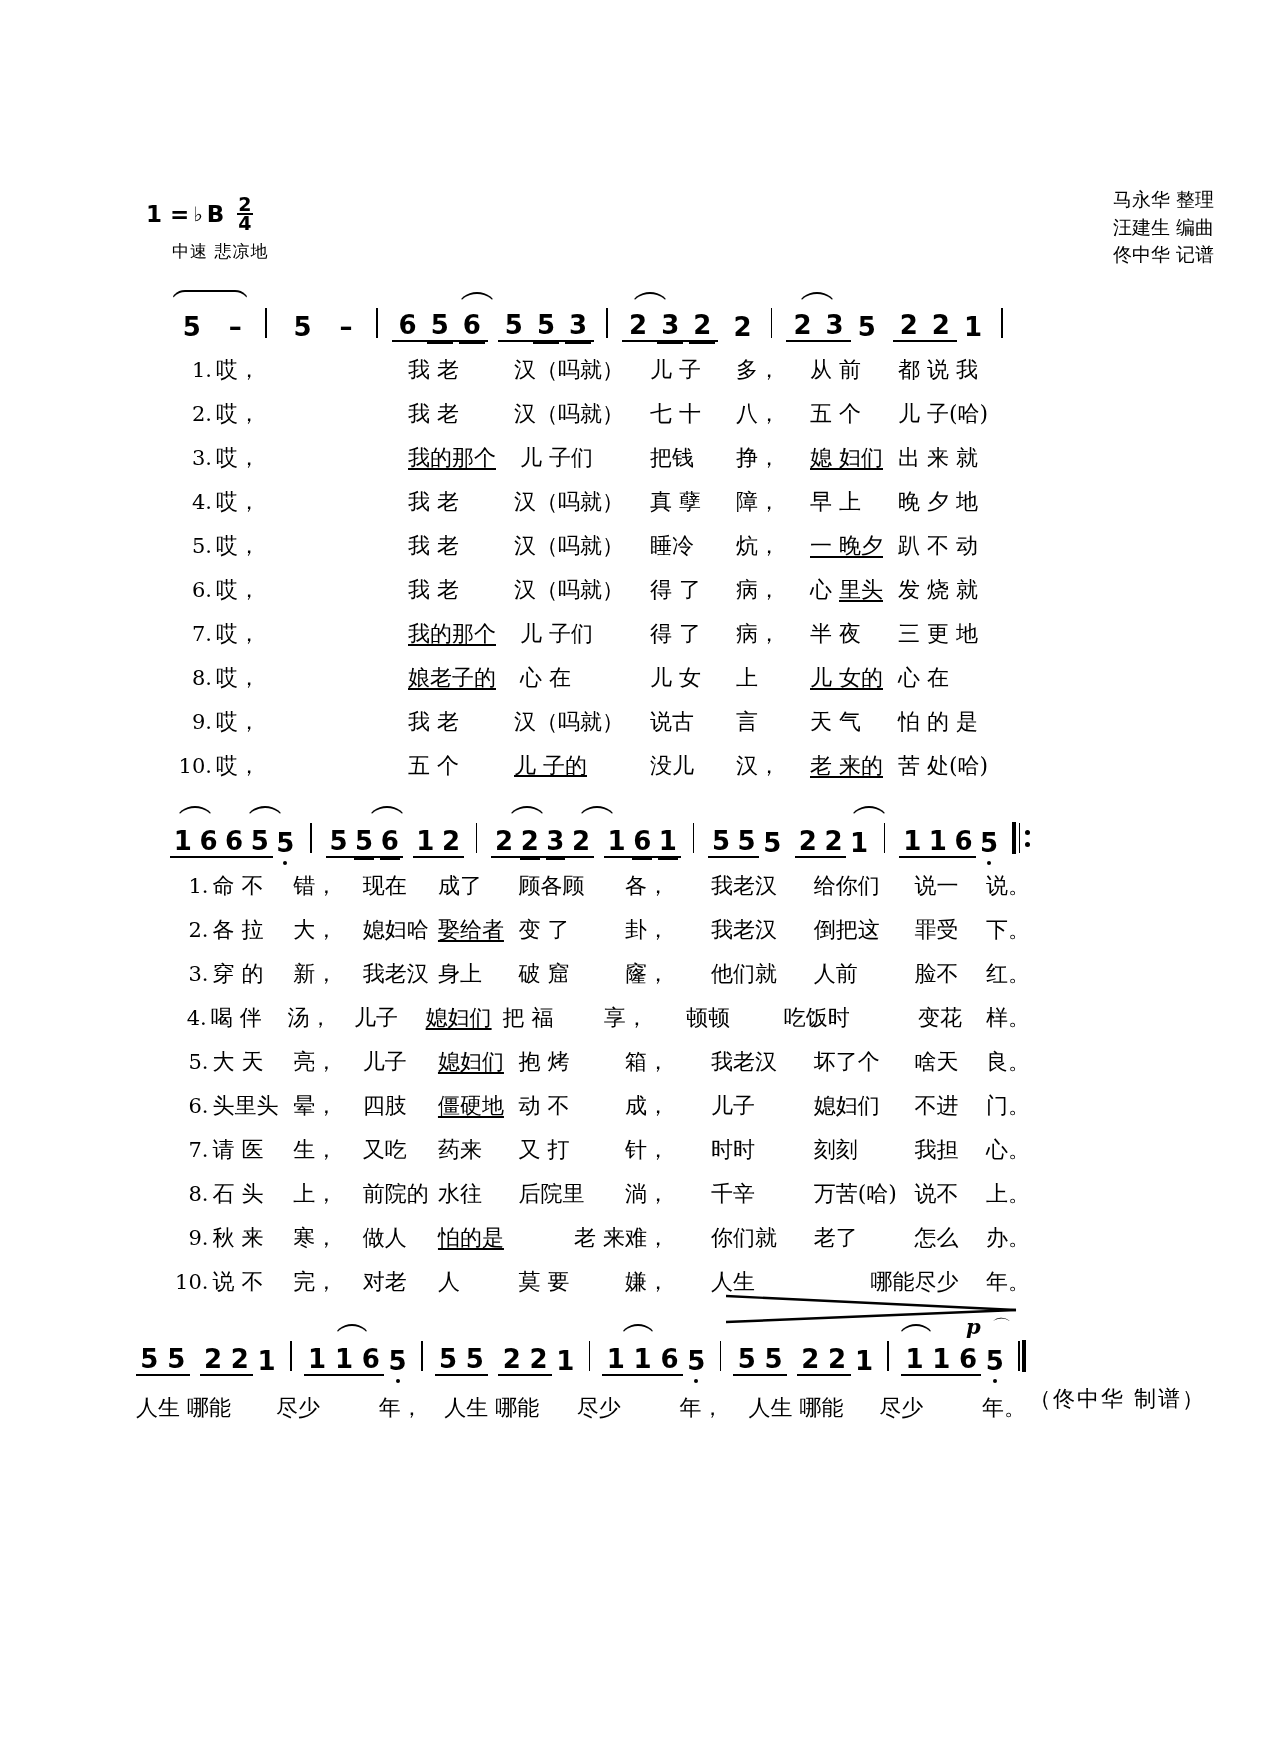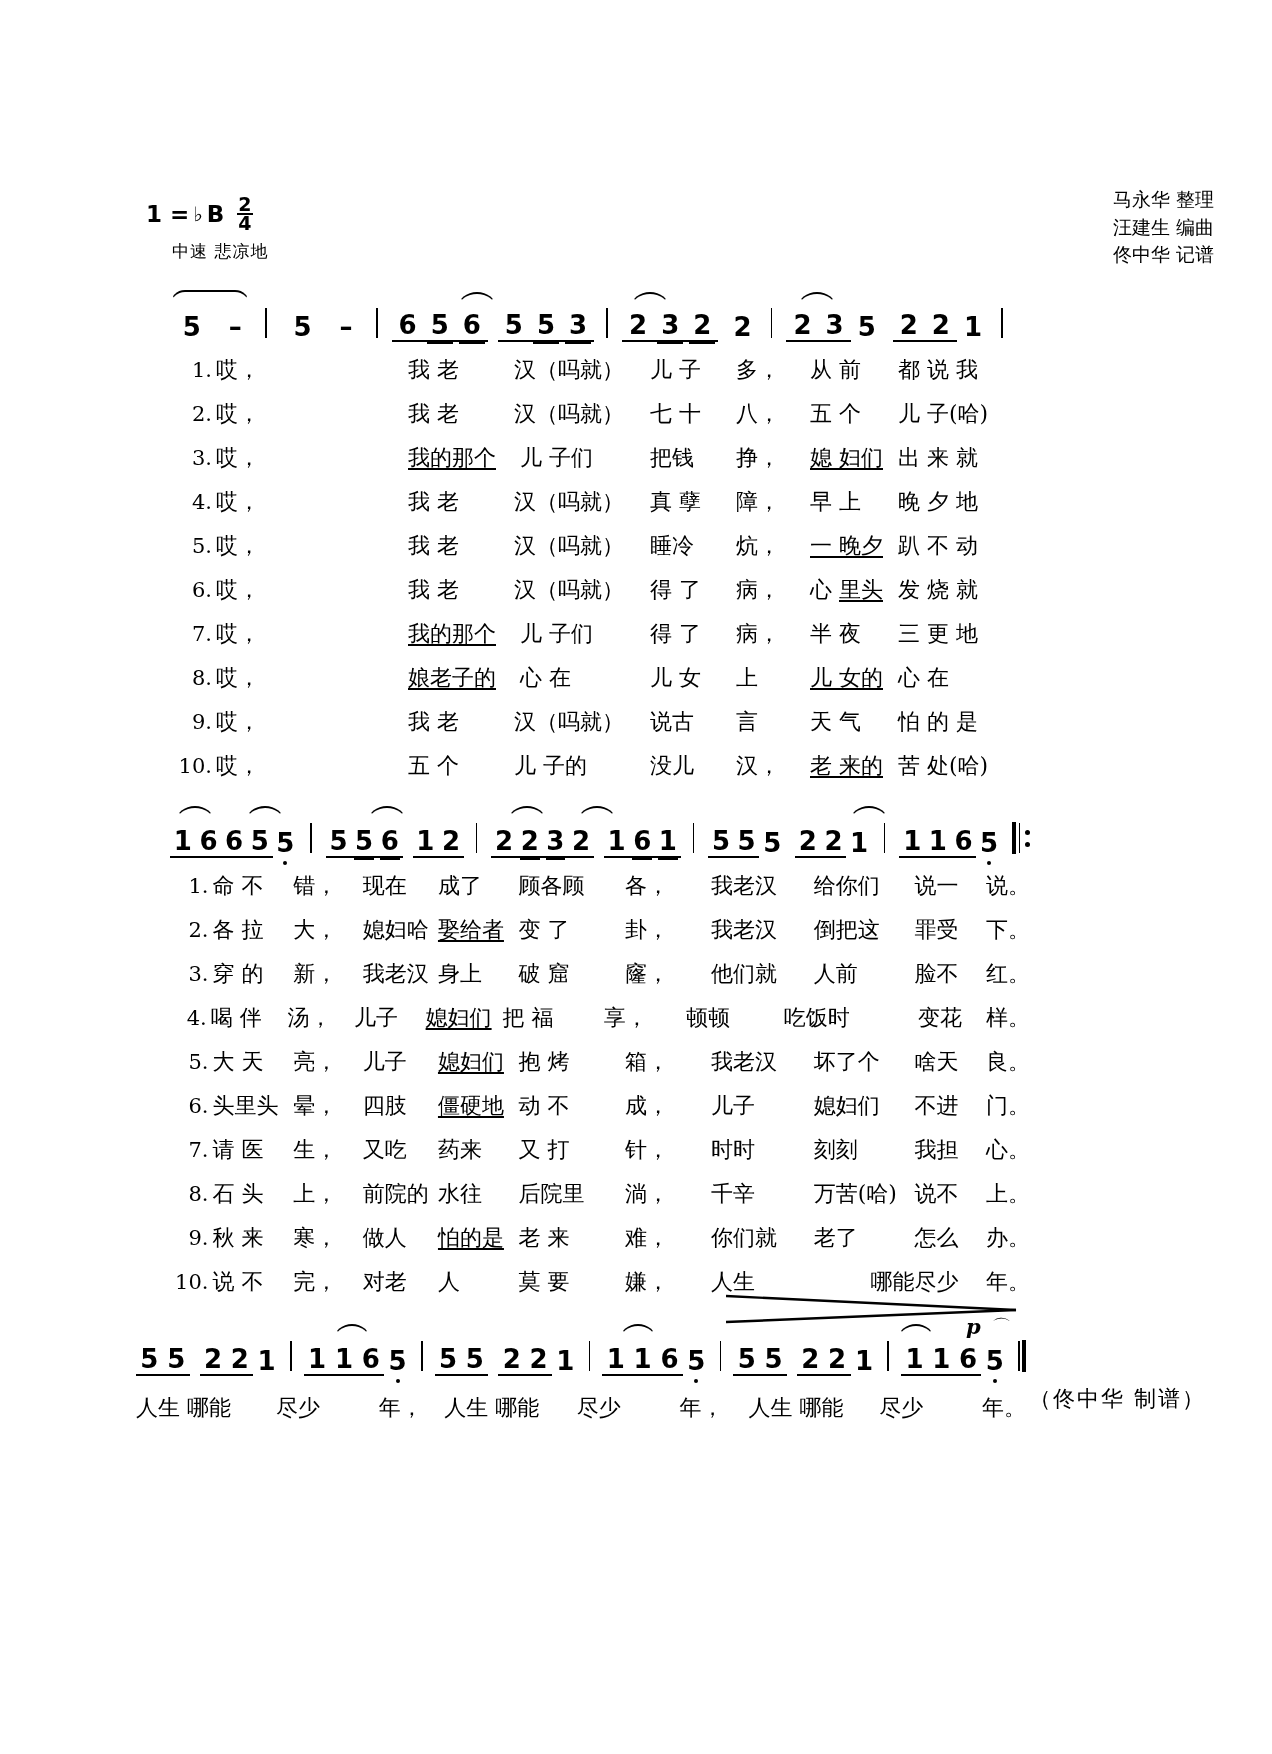--- a/index.html
+++ b/index.html
@@ -263,21 +263,21 @@
           <span style="display:inline-block;width:86px;">说古</span>
           <span style="display:inline-block;width:74px;">言</span>
           <span style="display:inline-block;width:88px;">天  气</span>
           <span>怕 的 是</span>
         </div>
       <div class="lyricline">
           <span class="vn">10.</span>
           <span style="display:inline-block;width:44px;">哎，</span>
           <span style="display:inline-block;width:148px;"></span>
           <span style="display:inline-block;width:106px;">五 个</span>
-          <span style="display:inline-block;width:136px;">儿 子的</span>
+          <span style="display:inline-block;width:136px;text-decoration:underline;">儿 子的</span>
           <span style="display:inline-block;width:86px;">没儿</span>
           <span style="display:inline-block;width:74px;">汉，</span>
           <span class="ul" style="display:inline-block;width:84px;">老 来的</span>
           <span style="display:inline-block;width:4px;"></span>
           <span>苦 处(哈)</span>
         </div>
     </div>
   </div>
 
   <div class="system" style="position:absolute;left:170px;top:800px;width:860px;">
@@ -439,21 +439,21 @@
           <span style="display:inline-block;width:110px;">万苦(哈)</span>
           <span style="display:inline-block;width:78px;">说不</span>
           <span>上。</span>
         </div>
       <div class="lyricline">
           <span class="vn">9.</span>
           <span style="display:inline-block;width:88px;">秋  来</span>
           <span style="display:inline-block;width:76px;">寒，</span>
           <span style="display:inline-block;width:82px;">做人</span>
           <span class="ul" style="display:inline-block;width:88px;">怕的是</span>
-          <span style="display:inline-block;width:116px;">老  来</span>
+          <span style="display:inline-block;width:116px;text-align:right;">老  来</span>
           <span style="display:inline-block;width:94px;">难，</span>
           <span style="display:inline-block;width:112px;">你们就</span>
           <span style="display:inline-block;width:110px;">老了</span>
           <span style="display:inline-block;width:78px;">怎么</span>
           <span>办。</span>
         </div>
       <div class="lyricline">
           <span class="vn">10.</span>
           <span style="display:inline-block;width:88px;">说  不</span>
           <span style="display:inline-block;width:76px;">完，</span>

